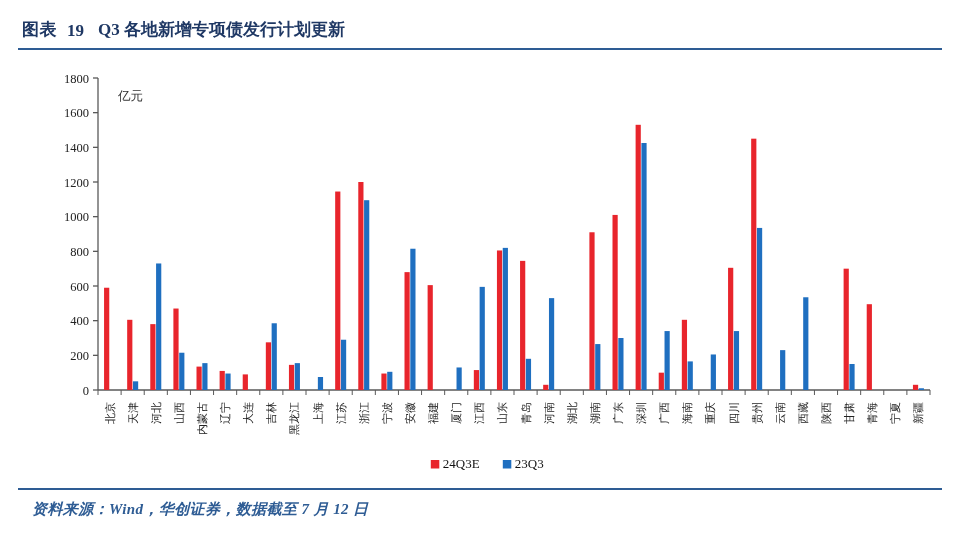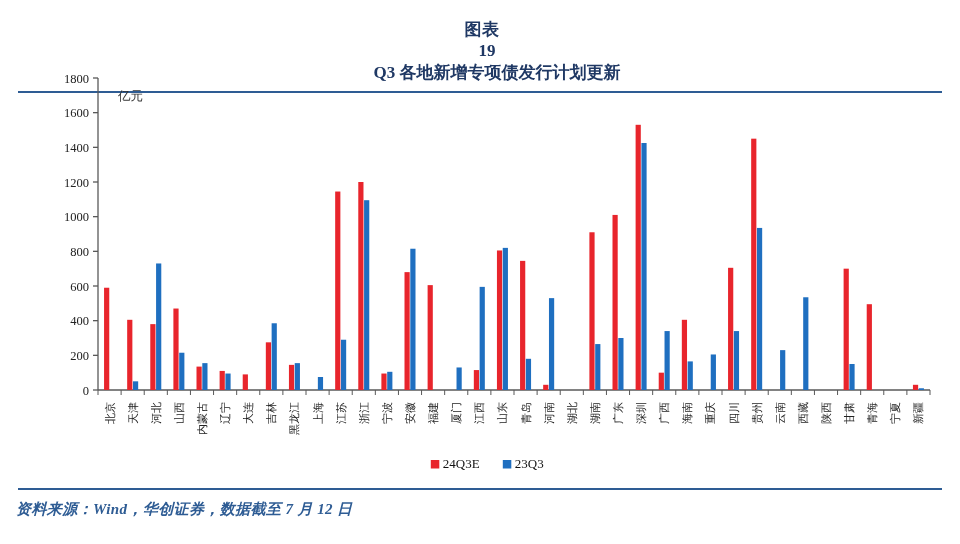--- a/index.html
+++ b/index.html
@@ -6,44 +6,44 @@
   body{
     width:960px;height:544px;
     background:#ffffff;
     font-family:"Liberation Sans","DejaVu Sans",sans-serif;
     overflow:hidden;
   }
   .page{position:relative;width:960px;height:544px;box-sizing:border-box;}
 
   
   .header{position:absolute;left:18px;top:18px;width:924px;}
-  .title-row{display:flex;align-items:center;padding-left:4px;flex-direction:column;}
+  .title-row{display:flex;align-items:flex-end;padding-left:4px;}
   .fig-label{
     font-family:"Liberation Serif","DejaVu Serif",serif;
     font-weight:bold;font-size:17px;color:#1F3864;letter-spacing:.5px;
   }
   .fig-num{
     font-family:"Liberation Serif","DejaVu Serif",serif;
     font-weight:bold;font-size:17px;color:#1F3864;margin-left:10px;
   }
   .fig-title{
     font-family:"Liberation Serif","DejaVu Serif",serif;
-    font-weight:bold;font-size:17px;color:#1F3864;margin-left:30px;
+    font-weight:bold;font-size:17px;color:#1F3864;margin-left:14px;
   }
   .title-rule{
     margin-top:7px;height:0;border-top:2px solid #2E5C94;width:924px;
   }
 
   
   .footer-rule{
     position:absolute;left:18px;top:488px;width:924px;height:0;
     border-top:2px solid #2E5C94;
   }
   .source{
-    position:absolute;left:16px;top:500px;
+    position:absolute;left:32px;top:500px;
     font-family:"Liberation Serif","DejaVu Serif",serif;
     font-style:italic;font-weight:bold;font-size:15px;color:#2E5C94;
     letter-spacing:.4px;
   }
 
   
   .chart-area{position:absolute;left:18px;top:60px;width:924px;height:420px;}
   .plot-wrap{position:absolute;left:0;top:0;width:924px;height:420px;}
   svg{display:block;}
   .ytick-text{

